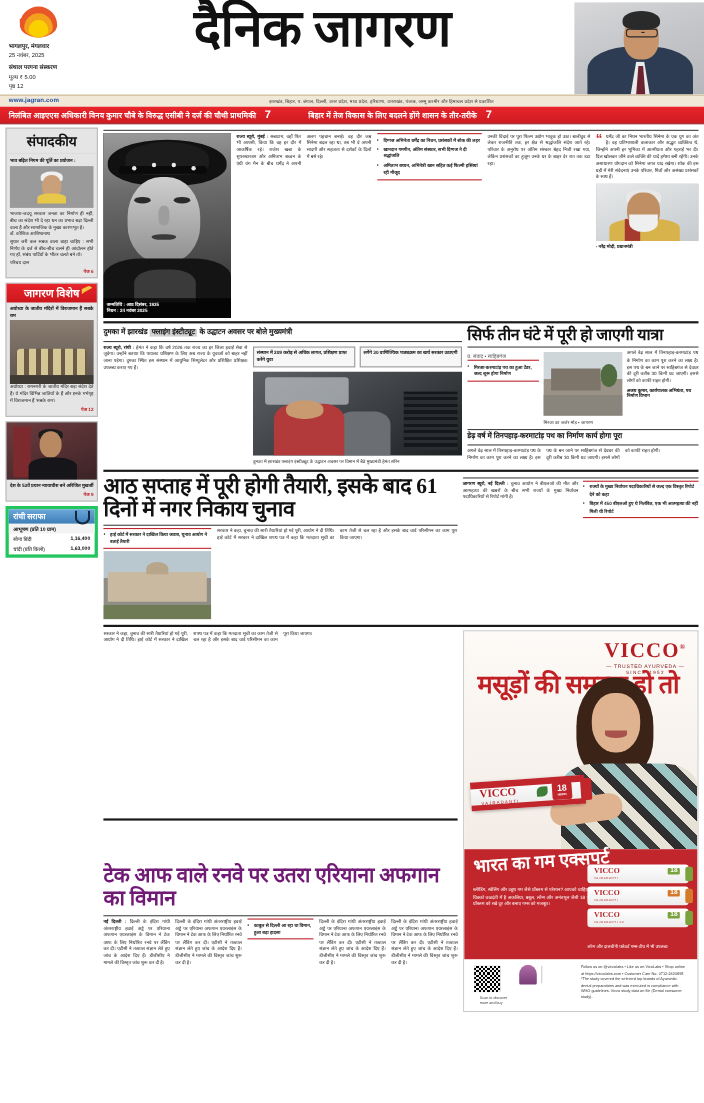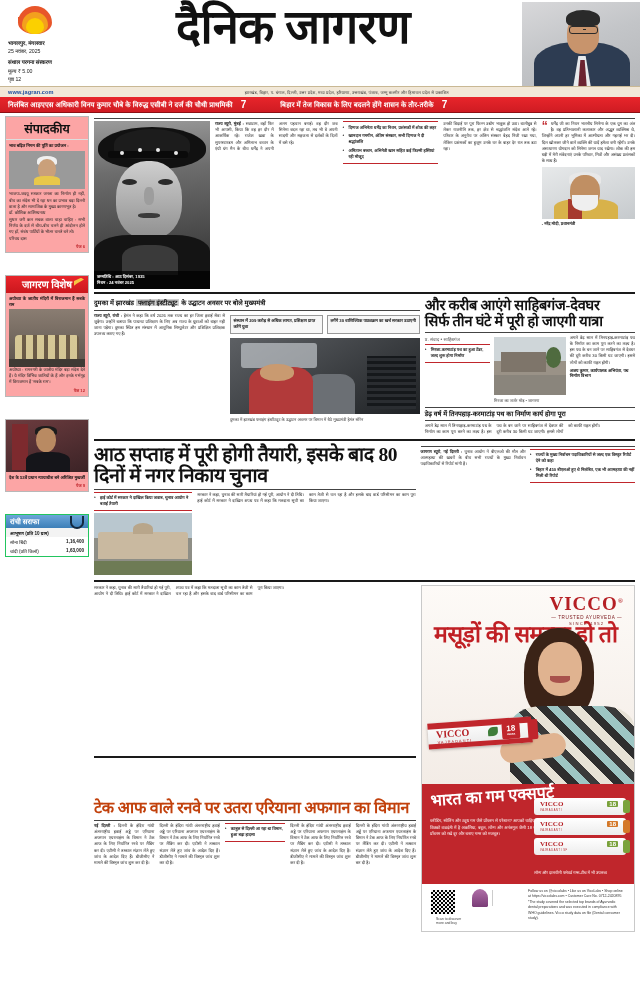--- a/index.html
+++ b/index.html
@@ -91,21 +91,21 @@
   .rb-num { font-size:10px; font-weight:bold; }
   .rb-spacer { width:34px; }
 
   
   .body-area { position:absolute; left:0; top:114px; right:0; bottom:0; padding:2px 5px 4px 5px; }
   .cols { display:flex; gap:5px; height:100%; }
   .col-left { width:84px; flex:none; }
   .col-main { flex:1; }
 
   
-  .sb-box { border:1px solid #b8b8b8; margin-bottom:22px; background:#fca5a5; }
+  .sb-box { border:1px solid #b8b8b8; margin-bottom:4px; background:#e5e5e5; }
   .sb-title {
     text-align:center; font-family:"Liberation Serif",serif; font-weight:bold;
     font-size:12.5px; color:#111; padding:3px 0 2px; border-bottom:1px solid #ddd;
   }
   .sb-pad { padding:3px; }
   .sb-lead { font-size:4.3px; font-weight:bold; line-height:1.5; color:#111; text-align:justify; }
   .sb-txt { font-size:4.2px; line-height:1.5; color:#222; text-align:justify; }
   .sb-ref { text-align:right; font-size:4.2px; color:#c0262c; font-weight:bold; margin-top:2px; }
   .sb-thumb { width:100%; height:38px; background:#9a9a9a; position:relative; overflow:hidden; margin:2px 0; }
 
@@ -138,21 +138,21 @@
   .sap-banner { width:100%; height:28px; background:linear-gradient(90deg,#f57f17,#ef6c00); position:relative; overflow:hidden;}
   .sap-banner .w {
     position:absolute; left:4px; top:5px; font-family:"Liberation Serif",serif; font-weight:bold;
     font-size:16px; color:#fff; text-shadow:1px 1px 0 #9b3b00; letter-spacing:-.5px;
   }
   .sap-banner .w i { color:#c62828; font-style:normal; }
   .sap-banner .top { position:absolute; left:5px; top:0px; font-size:3.4px; color:#fff; }
   .sap-sub { font-size:4.2px; line-height:1.5; padding:2px 3px; color:#222;}
   .sap-img { width:100%; height:30px; background:linear-gradient(120deg,#d79a6a,#8e5a3a 60%,#c9a14a); }
 
-  .gold-box { border:1px solid #22c55e; }
+  .gold-box { border:3px solid #22c55e; }
   .gold-head {
     background:linear-gradient(180deg,#6ca6d9,#3d7fb8); color:#fff;
     font-weight:bold; font-size:7px; padding:2px 4px; position:relative;
     font-family:"Liberation Serif",serif;
   }
   .gold-head .neck {
     position:absolute; right:4px; top:1px; width:14px;height:13px;
     border:2px solid #13283e; border-radius:0 0 50% 50%; border-top:none;
   }
   .gold-row { display:flex; justify-content:space-between; font-size:4.6px; padding:1.6px 4px; color:#111;}
@@ -333,22 +333,22 @@
     background-blend-mode:difference; border:1px solid #fff;
   }
   .qr-cap { font-size:3.4px; color:#444; width:30px; line-height:1.3; flex:none; margin-left:-26px; margin-top:28px;}
   .fine-txt { font-size:3.5px; line-height:1.55; color:#333; flex:1;}
   .fine-logos { display:flex; gap:4px; align-items:center; flex:none; }
   .fine-logos .l1 { width:16px; height:18px; background:linear-gradient(180deg,#b06fa8,#7a3d77); border-radius:50% 50% 8% 8%;}
   .fine-logos .l2 { width:30px; height:16px; border-left:1px solid #ccc; padding-left:4px; font-size:4px; color:#7a3d77; font-family:"Liberation Serif",serif; font-style:italic;}
 
   
   .bot-head {
-    font-family:"Liberation Serif",serif; font-weight:bold; font-size:16px;
-    color:#c2410c; line-height:1.1; letter-spacing:-.2px; padding:1px 0;margin-top:40px;
+    font-family:"Liberation Serif",serif; font-weight:bold; font-size:19px;
+    color:#701a75; line-height:1.1; letter-spacing:-.2px; padding:1px 0;margin-top:40px;
   }
   .four-cols { columns:4; column-gap:5px; }
 </style>
 </head>
 <body>
 
 <div class="page">
 
   <div class="masthead">
 
@@ -572,21 +572,20 @@
                   <div class="p2"></div>
                     <div class="p1"></div>
                     <div class="p1h"></div>
                 </div>
                 <div class="cap-line">दुमका में झारखंड फ्लाइंग इंस्टीट्यूट के उद्घाटन अवसर पर विमान में बैठे मुख्यमंत्री हेमंत सोरेन</div>
               </div>
             </div>
           </div>
 
           <div class="sec-right">
-            <div class="h2-mid">और करीब आएंगे साहिबगंज-देवघर</div>
             <div class="h2-mid">सिर्फ तीन घंटे में पूरी हो जाएगी यात्रा</div>
             <div class="hr-thin"></div>
             <div style="display:flex; gap:4px;">
               <div style="flex:1">
                 <div class="subhead-line">प्र. संवाद • साहिबगंज</div>
                 <ul class="bullets">
                   <li>मिरजा-करमाटांड़ पथ का हुआ टेंडर, जल्द शुरू होगा निर्माण</li>
                 </ul>
               </div>
               <div style="flex:1.1">
@@ -608,21 +607,21 @@
             <div class="hr-thin"></div>
             <div class="col-txt three-cols">अगले डेढ़ साल में तिनपहाड़-करमाटांड़ पथ के निर्माण का काम पूरा करने का लक्ष्य है। इस पथ के बन जाने पर साहिबगंज से देवघर की दूरी करीब 30 किमी घट जाएगी। इससे लोगों को काफी राहत होगी।</div>
           </div>
         </div>
 
         <div class="hr-thick"></div>
 
         <div class="sec-grid">
 
           <div style="flex:1.5">
-            <div class="h2-big">आठ सप्ताह में पूरी होगी तैयारी, इसके बाद 80 दिनों में नगर निकाय चुनाव</div>
+            <div class="h2-big">आठ सप्ताह में पूरी होगी तैयारी, इसके बाद 61 दिनों में नगर निकाय चुनाव</div>
             <div class="hr-thin"></div>
             <div style="display:flex; gap:5px;">
               <div style="flex:.9">
                 <ul class="bullets">
                   <li>हाई कोर्ट में सरकार ने दाखिल किया जवाब, चुनाव आयोग ने बताई तैयारी</li>
                 </ul>
                 <div class="city-img">
                   <div class="s2"></div>
                     <div class="b2"></div>
                     <div class="dome"></div>

